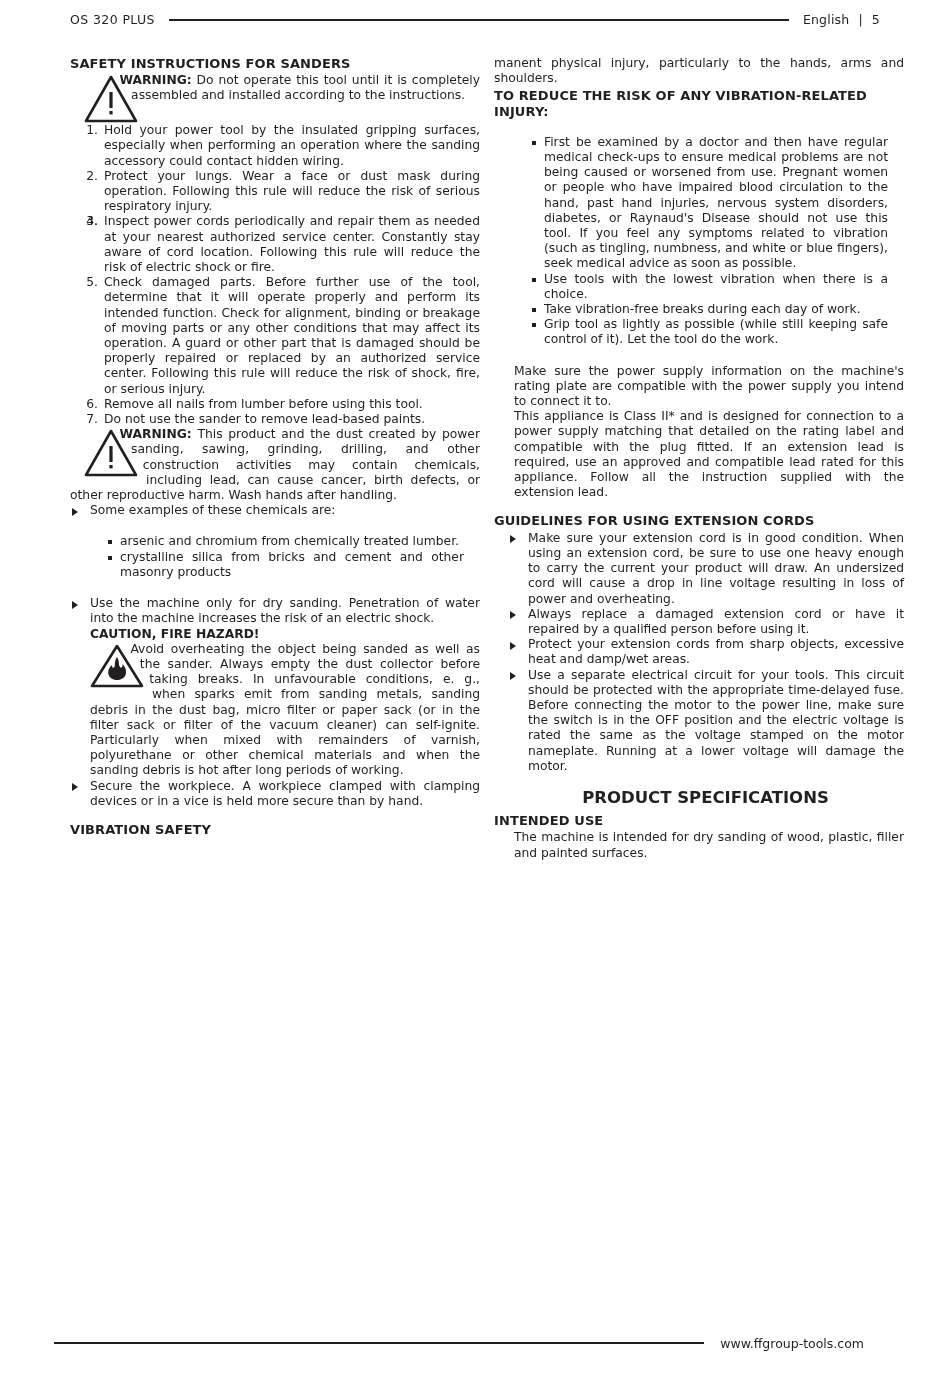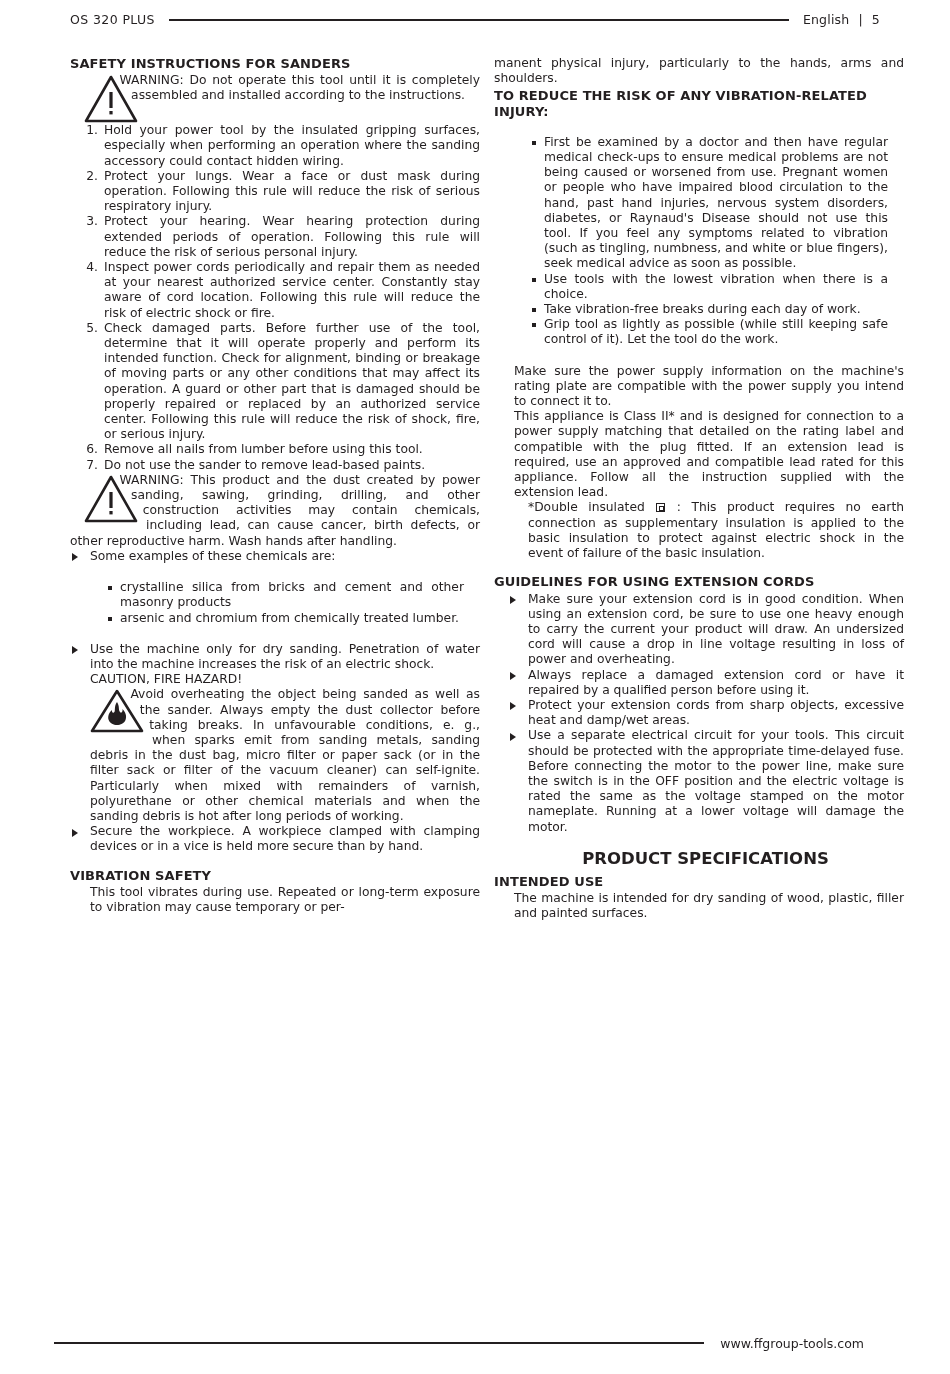--- a/index.html
+++ b/index.html
@@ -157,21 +157,21 @@
   .warn-icon {
     float: left;
     width: 54px;
     height: 48px;
     margin: 2px 8px 0 14px;
     shape-outside: polygon(0 100%, 50% 0, 100% 100%);
   }
   .warn-icon svg { display: block; }
   .clearfix::after { content: ""; display: block; clear: both; }
 
-  .bold { font-weight: normal; }
+  .bold { font-weight: bold; }
   .sq-inline {
     display: inline-block;
     width: 9px; height: 9px;
     border: 1.4px solid #231f20;
     position: relative;
     top: 1px;
     margin: 0 1px;
   }
   .sq-inline::after {
     content: "";
@@ -207,21 +207,21 @@
           <rect x="25.4" y="17" width="3.2" height="16" fill="#231f20"></rect>
           <rect x="25.4" y="36" width="3.2" height="3.4" fill="#231f20"></rect>
         </svg>
       </span>
       <p><span class="bold">WARNING:</span><span> Do not operate this tool until it is completely assembled and installed according to the instructions.</span></p>
     </div>
 
     <ol class="num">
       <li><span class="n">1.</span><span>Hold your power tool by the insulated gripping surfaces, especially when performing an operation where the sanding accessory could contact hidden wiring.</span></li>
       <li><span class="n">2.</span><span>Protect your lungs. Wear a face or dust mask during operation. Following this rule will reduce the risk of serious respiratory injury.</span></li>
-      <li><span class="n">3.</span><span>Protect your hearing. Wear hearing protection during extended periods of operation. Following this rule will reduce the risk of serious personal injury.</span></li>
+      <li><span class="n">3.</span></li>
       <li><span class="n">4.</span><span>Inspect power cords periodically and repair them as needed at your nearest authorized service center. Constantly stay aware of cord location. Following this rule will reduce the risk of electric shock or fire.</span></li>
       <li><span class="n">5.</span><span>Check damaged parts. Before further use of the tool, determine that it will operate properly and perform its intended function. Check for alignment, binding or breakage of moving parts or any other conditions that may affect its operation. A guard or other part that is damaged should be properly repaired or replaced by an authorized service center. Following this rule will reduce the risk of shock, fire, or serious injury.</span></li>
       <li><span class="n">6.</span><span>Remove all nails from lumber before using this tool.</span></li>
       <li><span class="n">7.</span><span>Do not use the sander to remove lead-based paints.</span></li>
     </ol>
 
     <div class="warnblock clearfix">
       <span class="warn-icon">
         <svg width="54" height="48" viewBox="0 0 54 48">
           <polygon points="27,2 52,46 2,46" fill="none" stroke="#231f20" stroke-width="2.6" stroke-linejoin="round"></polygon>
@@ -230,22 +230,22 @@
         </svg>
       </span>
       <p><span class="bold">WARNING:</span><span> This product and the dust created by power sanding, sawing, grinding, drilling, and other construction activities may contain chemicals, including lead, can cause cancer, birth defects, or other reproductive harm. Wash hands after handling.</span></p>
     </div>
 
     <ul class="tri">
       <li><span>Some examples of these chemicals are:</span></li>
     </ul>
 
     <ul class="sq">
+      <li><span>arsenic and chromium from chemically treated lumber.</span></li>
       <li><span>crystalline silica from bricks and cement and other masonry products</span></li>
-      <li><span>arsenic and chromium from chemically treated lumber.</span></li>
     </ul>
 
     <ul class="tri">
       <li><span>Use the machine only for dry sanding. Penetration of water into the machine increases the risk of an electric shock.</span></li>
     </ul>
 
     <div class="warnblock clearfix indent" style="margin-left:20px;">
       <p style="margin-left:0;"><span class="bold">CAUTION, FIRE HAZARD!</span></p>
       <span class="warn-icon" style="margin-left:0;">
         <svg width="54" height="44" viewBox="0 0 54 44">
@@ -254,40 +254,38 @@
         </svg>
       </span>
       <p> Avoid overheating the object being sanded as well as the sander. Always empty the dust collector before taking breaks. In unfavourable conditions, e. g., when sparks emit from sanding metals, sanding debris in the dust bag, micro filter or paper sack (or in the filter sack or filter of the vacuum cleaner) can self-ignite. Particularly when mixed with remainders of varnish, polyurethane or other chemical materials and when the sanding debris is hot after long periods of working.</p>
     </div>
 
     <ul class="tri">
       <li><span>Secure the workpiece. A workpiece clamped with clamping devices or in a vice is held more secure than by hand.</span></li>
     </ul>
 
     <h2 class="sect spaced">VIBRATION SAFETY</h2>
-    <p class="indent">This tool vibrates during use. Repeated or long-term exposure to vibration may cause temporary or per-</p>
 
   </div>
 
   <div class="col col-right">
 
     <p>manent physical injury, particularly to the hands, arms and shoulders.</p>
 
     <h2 class="sect" style="margin-top:2px;">TO REDUCE THE RISK OF ANY VIBRATION-RELATED INJURY:</h2>
 
     <ul class="sq">
       <li><span>First be examined by a doctor and then have regular medical check-ups to ensure medical problems are not being caused or worsened from use. Pregnant women or people who have impaired blood circulation to the hand, past hand injuries, nervous system disorders, diabetes, or Raynaud's Disease should not use this tool. If you feel any symptoms related to vibration (such as tingling, numbness, and white or blue fingers), seek medical advice as soon as possible.</span></li>
       <li><span>Use tools with the lowest vibration when there is a choice.</span></li>
       <li><span>Take vibration-free breaks during each day of work.</span></li>
       <li><span>Grip tool as lightly as possible (while still keeping safe control of it). Let the tool do the work.</span></li>
     </ul>
 
     <p class="indent">Make sure the power supply information on the machine's rating plate are compatible with the power supply you intend to connect it to.</p>
     <p class="indent">This appliance is Class II* and is designed for connection to a power supply matching that detailed on the rating label and compatible with the plug fitted. If an extension lead is required, use an approved and compatible lead rated for this appliance. Follow all the instruction supplied with the extension lead.</p>
-    <p class="indent" style="margin-left:34px;"><span>*Double insulated </span><span class="sq-inline"></span><span> : This product requires no earth connection as supplementary insulation is applied to the basic insulation to protect against electric shock in the event of failure of the basic insulation.</span></p>
 
     <h2 class="sect spaced">GUIDELINES FOR USING EXTENSION CORDS</h2>
     <ul class="tri indented">
       <li><span>Make sure your extension cord is in good condition. When using an extension cord, be sure to use one heavy enough to carry the current your product will draw. An undersized cord will cause a drop in line voltage resulting in loss of power and overheating.</span></li>
       <li><span>Always replace a damaged extension cord or have it repaired by a qualified person before using it.</span></li>
       <li><span>Protect your extension cords from sharp objects, excessive heat and damp/wet areas.</span></li>
       <li><span>Use a separate electrical circuit for your tools. This circuit should be protected with the appropriate time-delayed fuse. Before connecting the motor to the power line, make sure the switch is in the OFF position and the electric voltage is rated the same as the voltage stamped on the motor nameplate. Running at a lower voltage will damage the motor.</span></li>
     </ul>
 
     <h1 class="big">PRODUCT SPECIFICATIONS</h1>

